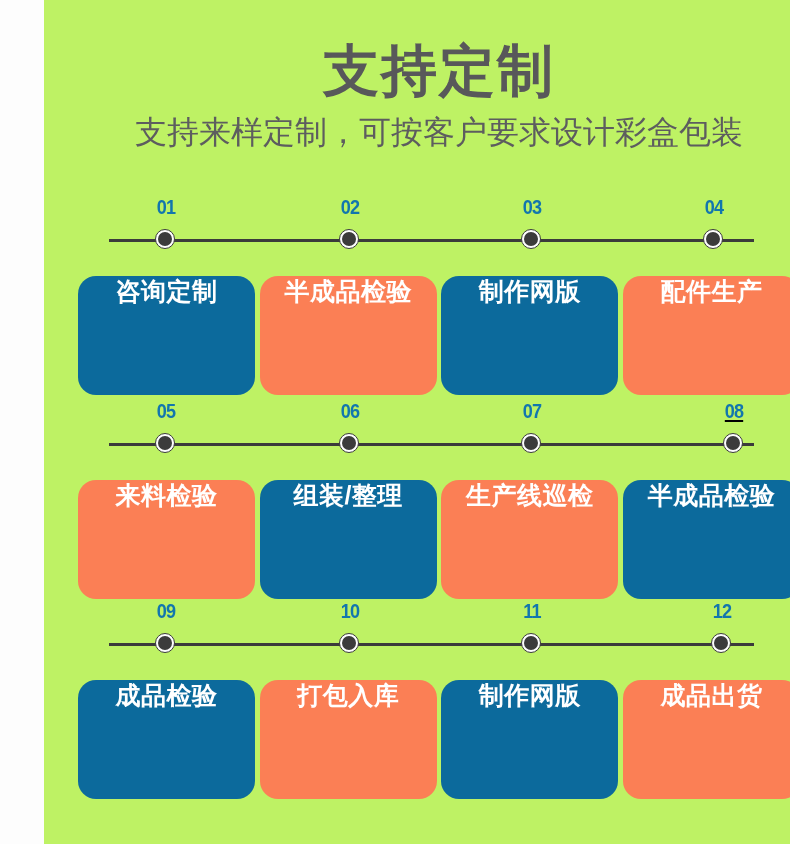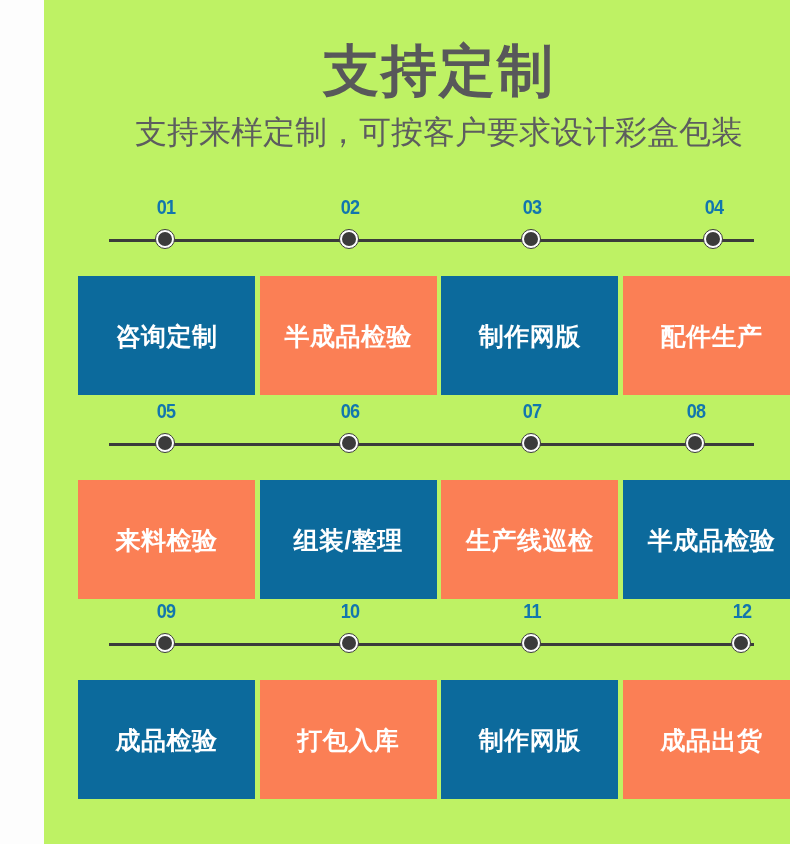--- a/index.html
+++ b/index.html
@@ -121,23 +121,23 @@
     margin-top: 28px;
     padding: 0 34px;
     box-sizing: border-box;
     display: flex;
     justify-content: space-between;
   }
   .card {
     width: 177px;
     height: 119px;
     display: flex;
-    align-items: center;
     justify-content: center;
     box-sizing: border-box;
+    border-radius: 18px;
   }
   .card.blue   { background: #0c6a9c; }
   .card.orange { background: #fb7f55; }
   .card-label {
     color: #ffffff;
     font-size: 25px;
     line-height: 30px;
     font-weight: bold;
     letter-spacing: 0.5px;
     text-align: center;
@@ -198,21 +198,21 @@
         <div class="node-dot"></div>
       </div>
       <div class="node" style="left:306px;">
         <div class="node-num">06</div>
         <div class="node-dot"></div>
       </div>
       <div class="node" style="left:488px;">
         <div class="node-num">07</div>
         <div class="node-dot"></div>
       </div>
-      <div class="node" style="left:652px;">
+      <div class="node" style="left:690px;text-decoration:underline;">
         <div class="node-num">08</div>
         <div class="node-dot"></div>
       </div>
     </div>
     <div class="cards">
       <div class="card orange">
         <span class="card-label">来料检验</span>
       </div>
       <div class="card blue">
         <span class="card-label">组装/整理</span>
@@ -234,21 +234,21 @@
         <div class="node-dot"></div>
       </div>
       <div class="node" style="left:306px;">
         <div class="node-num">10</div>
         <div class="node-dot"></div>
       </div>
       <div class="node" style="left:488px;">
         <div class="node-num">11</div>
         <div class="node-dot"></div>
       </div>
-      <div class="node" style="left:698px;">
+      <div class="node" style="left:678px;">
         <div class="node-num">12</div>
         <div class="node-dot"></div>
       </div>
     </div>
     <div class="cards">
       <div class="card blue">
         <span class="card-label">成品检验</span>
       </div>
       <div class="card orange">
         <span class="card-label">打包入库</span>

